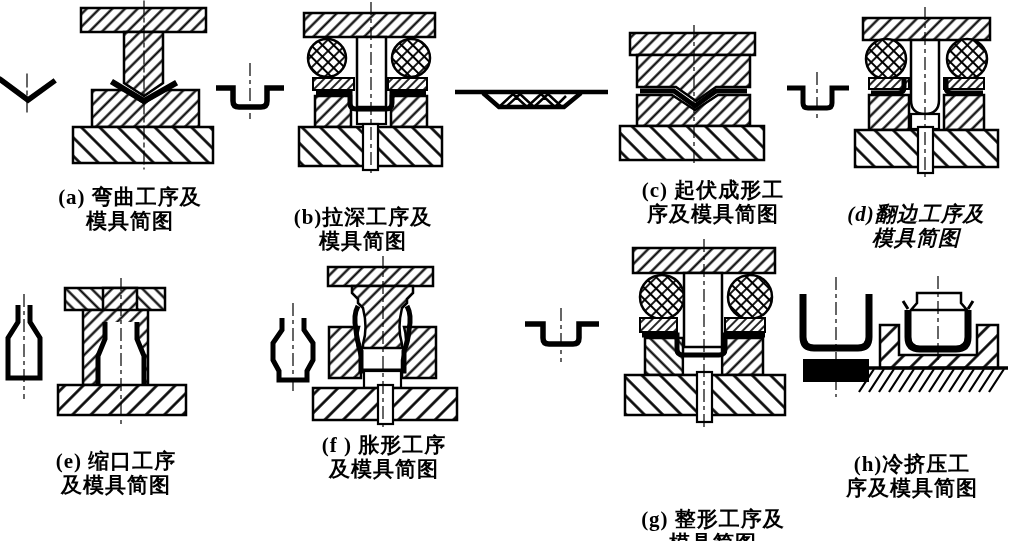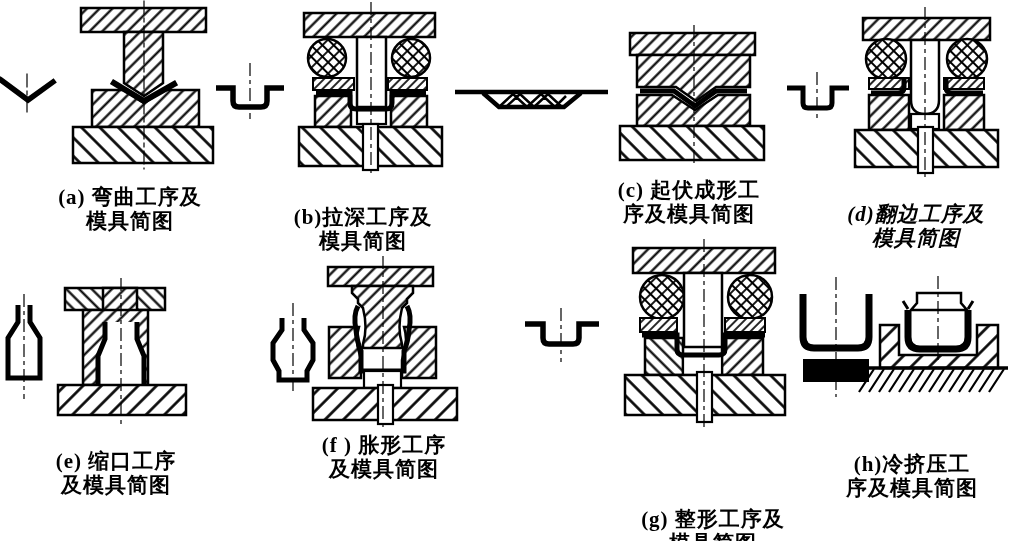--- a/index.html
+++ b/index.html
@@ -3,21 +3,21 @@
 <meta charset="utf-8">
 <style>
   html,body{margin:0;padding:0;background:#fff;}
   .stage{position:relative;width:1024px;height:541px;background:#ffffff;overflow:hidden;
          font-family:"Liberation Serif","DejaVu Serif",serif;}
   .art{position:absolute;left:0;top:0;}
   .cap{position:absolute;color:#000;font-weight:700;font-size:21px;line-height:1.14;
        text-align:center;white-space:pre-line;letter-spacing:1px;}
   .cap-a{left:30px;top:186px;width:200px;}
   .cap-b{left:263px;top:186px;width:200px;margin-top:20px;}
-  .cap-c{left:583px;top:179px;width:212px;}
+  .cap-c{left:607px;top:179px;width:212px;}
   .cap-d{left:816px;top:203px;width:200px;font-style:italic;}
   .cap-e{left:16px;top:450px;width:200px;}
   .cap-f{left:284px;top:434px;width:200px;}
   .cap-g{left:606px;top:460px;width:214px;margin-top:48px;}
   .cap-h{left:804px;top:453px;width:216px;font-family:Liberation Serif, serif;}
 </style>
 </head>
 <body>
 
 <div class="stage">

